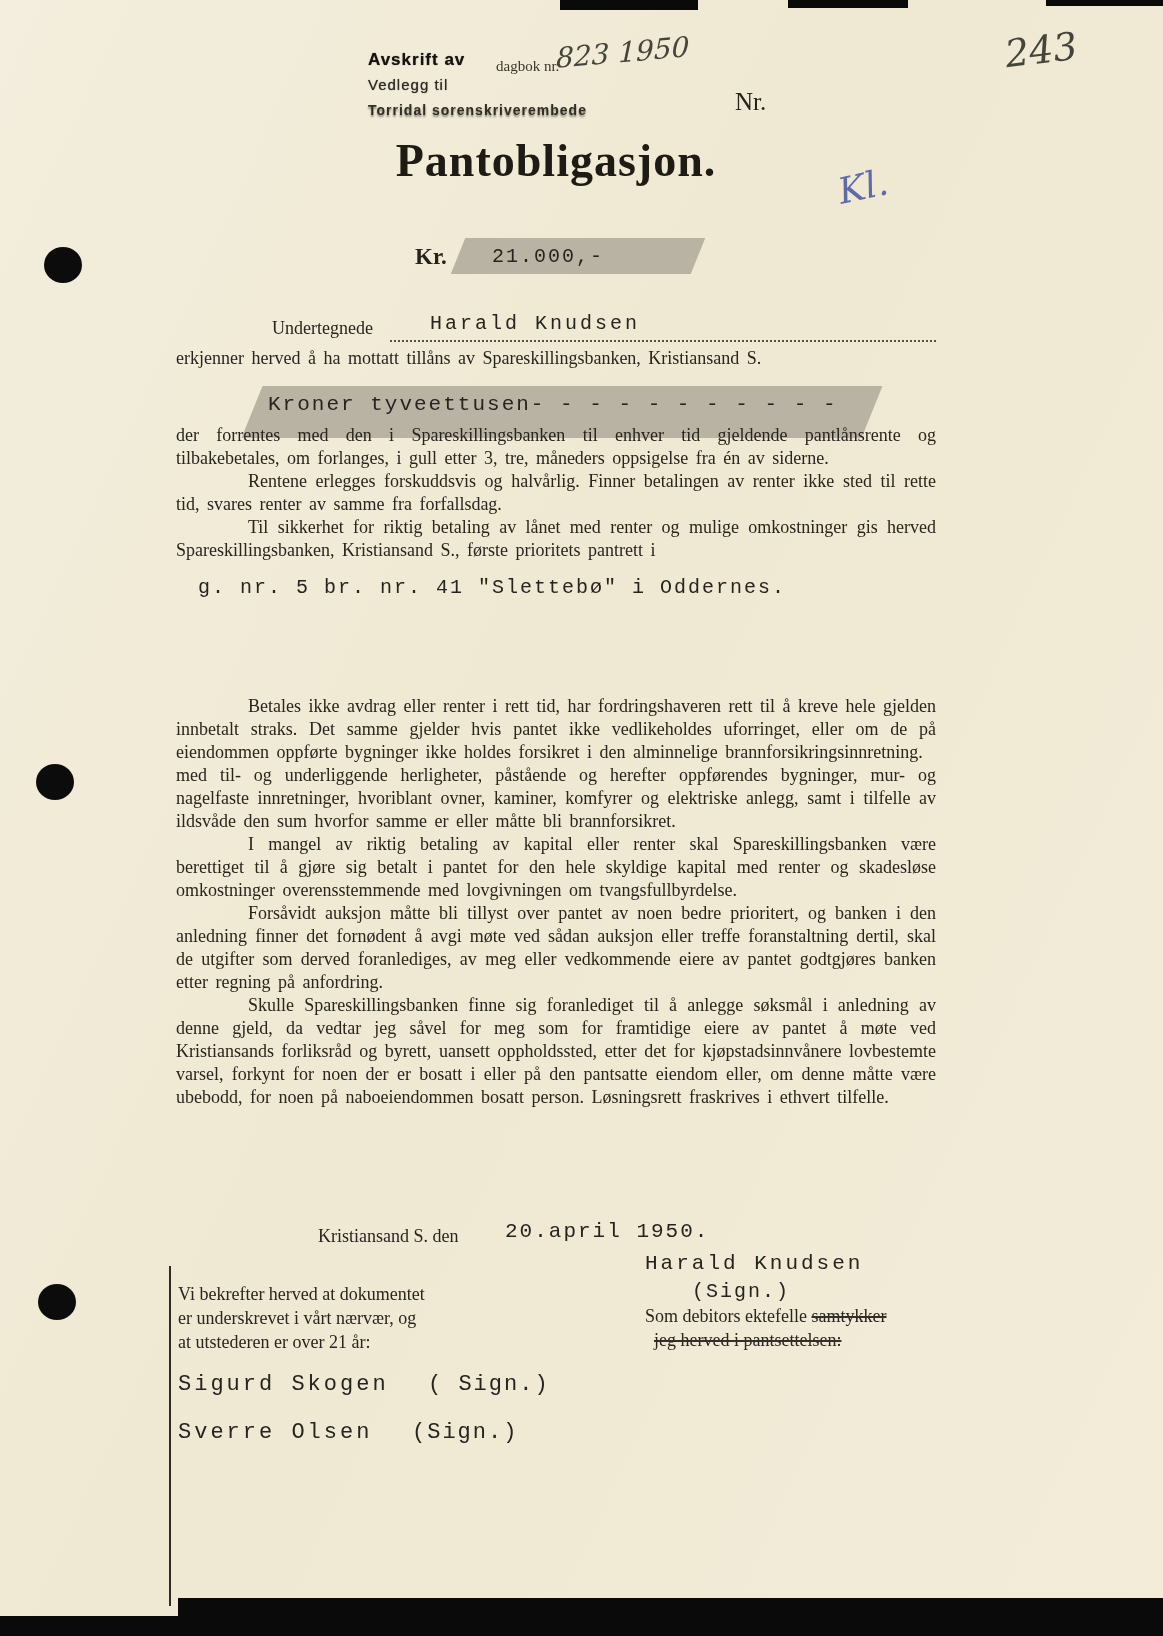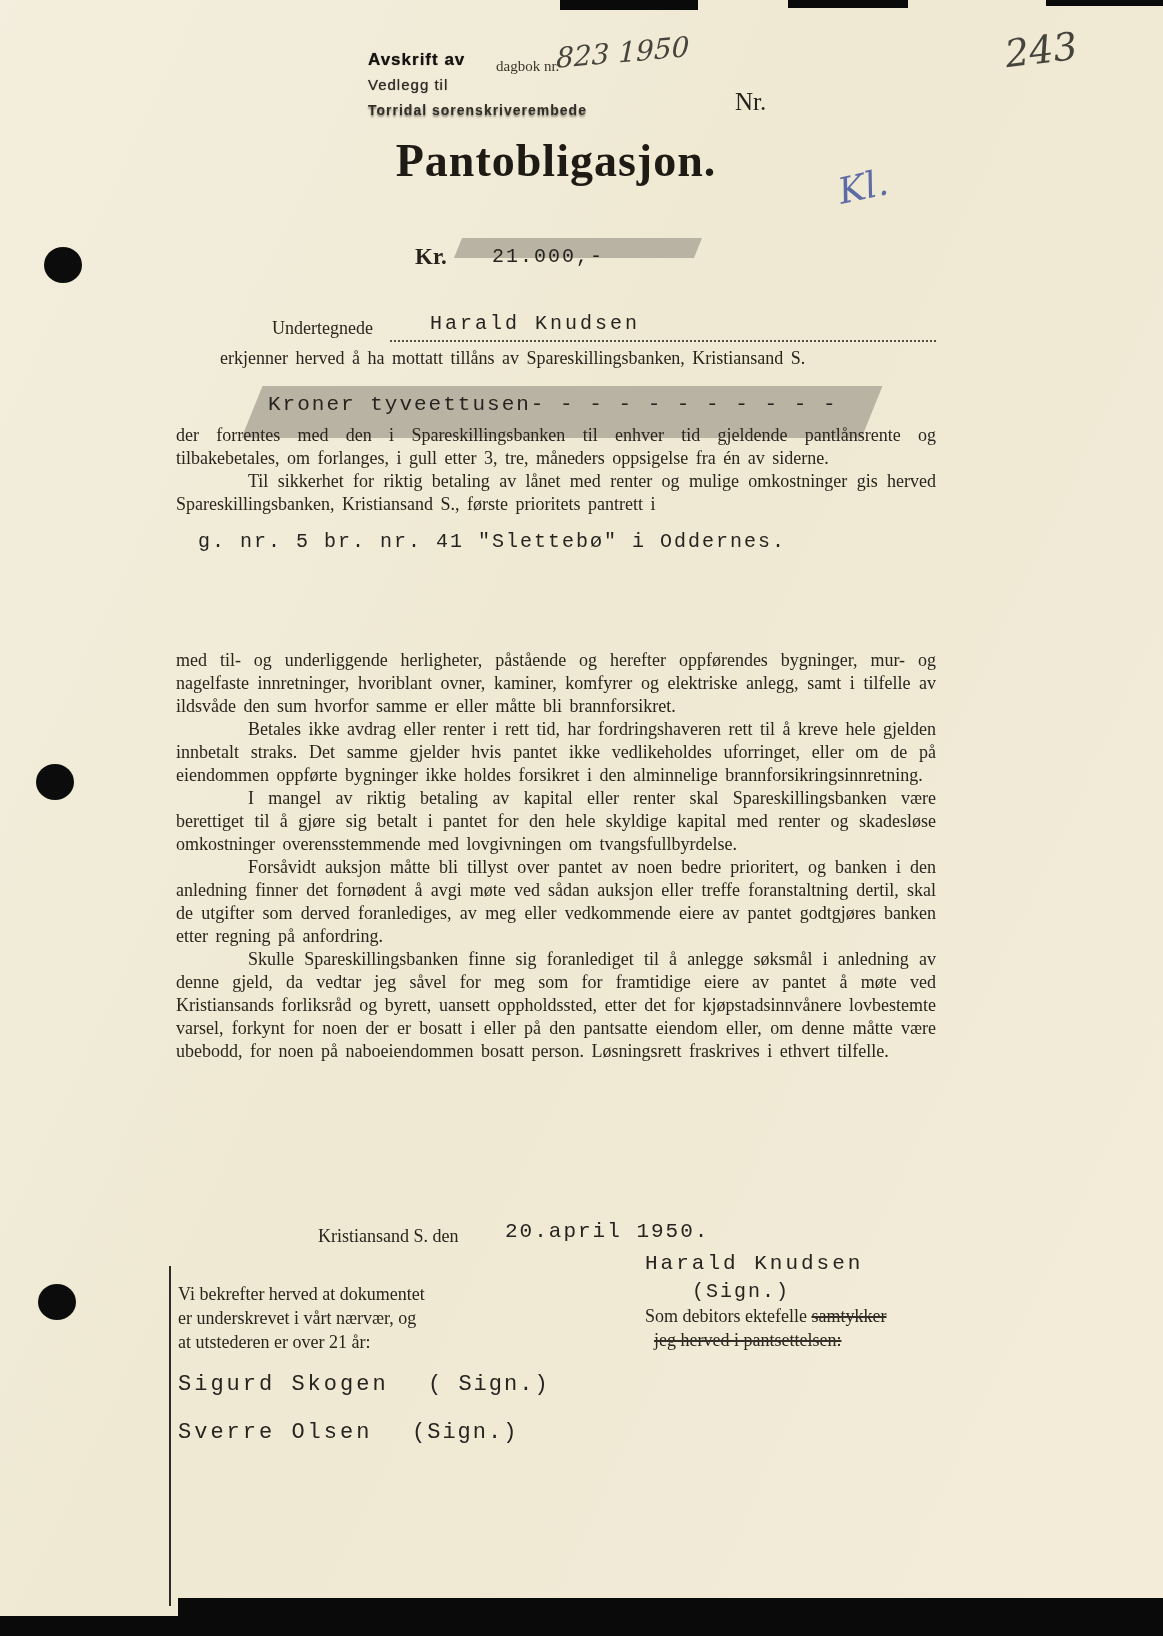--- a/index.html
+++ b/index.html
@@ -93,42 +93,43 @@
 
   <div class="abs" style="left:735px; top:88px; font-size:25px;">Nr.</div>
 
   <div class="abs handwritten" style="left:1005px; top:28px; font-size:38px; transform:rotate(-7deg);">243</div>
 
   <div class="abs doc-title" style="left:176px; top:134px; width:760px;">Pantobligasjon.</div>
 
   <div class="abs handwritten ink-blue" style="left:838px; top:166px; font-size:36px; transform:rotate(-12deg);">Kl.</div>
 
   <div class="abs" style="left:415px; top:244px; font-size:23px;font-weight:bold;">Kr.</div>
-  <div class="hl-box" style="left:458px; top:238px; width:240px; height:20px;">
+  <div class="hl-box" style="left:458px; top:238px; width:240px; height:36px;">
     <div class="hl-bg"></div>
     <div class="hl-text typed" style="font-size:20px; letter-spacing:2px; padding:7px 0 0 34px;">21.000,-</div>
   </div>
 
   <div class="abs serif-line" style="left:272px; top:318px;">Undertegnede</div>
   <div class="dotline" style="left:390px; top:340px; width:546px;"></div>
   <div class="abs typed" style="left:430px; top:312px; font-size:20px; letter-spacing:3px;">Harald Knudsen</div>
 
-  <div class="abs serif-line" style="left:176px; top:348px; word-spacing:3px;margin-left:44px;">erkjenner herved å ha mottatt tillåns av Spareskillingsbanken, Kristiansand S.</div>
+  <div class="abs serif-line" style="left:176px; top:348px; word-spacing:3px;">erkjenner herved å ha mottatt tillåns av Spareskillingsbanken, Kristiansand S.</div>
 
   <div class="hl-box" style="left:252px; top:386px; width:620px; height:52px;">
     <div class="hl-bg"></div>
     <div class="hl-text typed" style="font-size:21px; letter-spacing:2px; padding:7px 0 0 16px;">Kroner tyveettusen- - - - - - - - - - -</div>
   </div>
 
   <div class="main-col">
     <p class="para">der forrentes med den i Spareskillingsbanken til enhver tid gjeldende pantlånsrente og tilbakebetales, om forlanges, i gull etter 3, tre, måneders oppsigelse fra én av siderne.</p>
+    <p class="para indent">Rentene erlegges forskuddsvis og halvårlig. Finner betalingen av renter ikke sted til rette tid, svares renter av samme fra forfallsdag.</p>
     <p class="para indent">Til sikkerhet for riktig betaling av lånet med renter og mulige omkostninger gis herved Spareskillingsbanken, Kristiansand S., første prioritets pantrett i</p>
     <p class="para typed property-line">g. nr. 5 br. nr. 41 "Slettebø" i Oddernes.</p>
+    <p class="para indent">Betales ikke avdrag eller renter i rett tid, har fordringshaveren rett til å kreve hele gjelden innbetalt straks. Det samme gjelder hvis pantet ikke vedlikeholdes uforringet, eller om de på eiendommen oppførte bygninger ikke holdes forsikret i den alminnelige brannforsikringsinnretning.</p>
     <p class="para">med til- og underliggende herligheter, påstående og herefter oppførendes bygninger, mur- og nagelfaste innretninger, hvoriblant ovner, kaminer, komfyrer og elektriske anlegg, samt i tilfelle av ildsvåde den sum hvorfor samme er eller måtte bli brannforsikret.</p>
-    <p class="para indent">Betales ikke avdrag eller renter i rett tid, har fordringshaveren rett til å kreve hele gjelden innbetalt straks. Det samme gjelder hvis pantet ikke vedlikeholdes uforringet, eller om de på eiendommen oppførte bygninger ikke holdes forsikret i den alminnelige brannforsikringsinnretning.</p>
     <p class="para indent">I mangel av riktig betaling av kapital eller renter skal Spareskillingsbanken være berettiget til å gjøre sig betalt i pantet for den hele skyldige kapital med renter og skadesløse omkostninger overensstemmende med lovgivningen om tvangsfullbyrdelse.</p>
     <p class="para indent">Forsåvidt auksjon måtte bli tillyst over pantet av noen bedre prioritert, og banken i den anledning finner det fornødent å avgi møte ved sådan auksjon eller treffe foranstaltning dertil, skal de utgifter som derved foranlediges, av meg eller vedkommende eiere av pantet godtgjøres banken etter regning på anfordring.</p>
     <p class="para indent">Skulle Spareskillingsbanken finne sig foranlediget til å anlegge søksmål i anledning av denne gjeld, da vedtar jeg såvel for meg som for framtidige eiere av pantet å møte ved Kristiansands forliksråd og byrett, uansett oppholdssted, etter det for kjøpstadsinnvånere lovbestemte varsel, forkynt for noen der er bosatt i eller på den pantsatte eiendom eller, om denne måtte være ubebodd, for noen på naboeiendommen bosatt person.  Løsningsrett fraskrives i ethvert tilfelle.</p>
   </div>
 
   <div class="abs serif-line" style="left:318px; top:1226px;">Kristiansand S. den</div>
   <div class="abs typed" style="left:505px; top:1220px; font-size:21px; letter-spacing:2px;">20.april 1950.</div>
 
   <div class="abs typed sig-name" style="left:645px; top:1252px;">Harald Knudsen</div>
   <div class="abs typed sig-label" style="left:692px; top:1280px;">(Sign.)</div>

